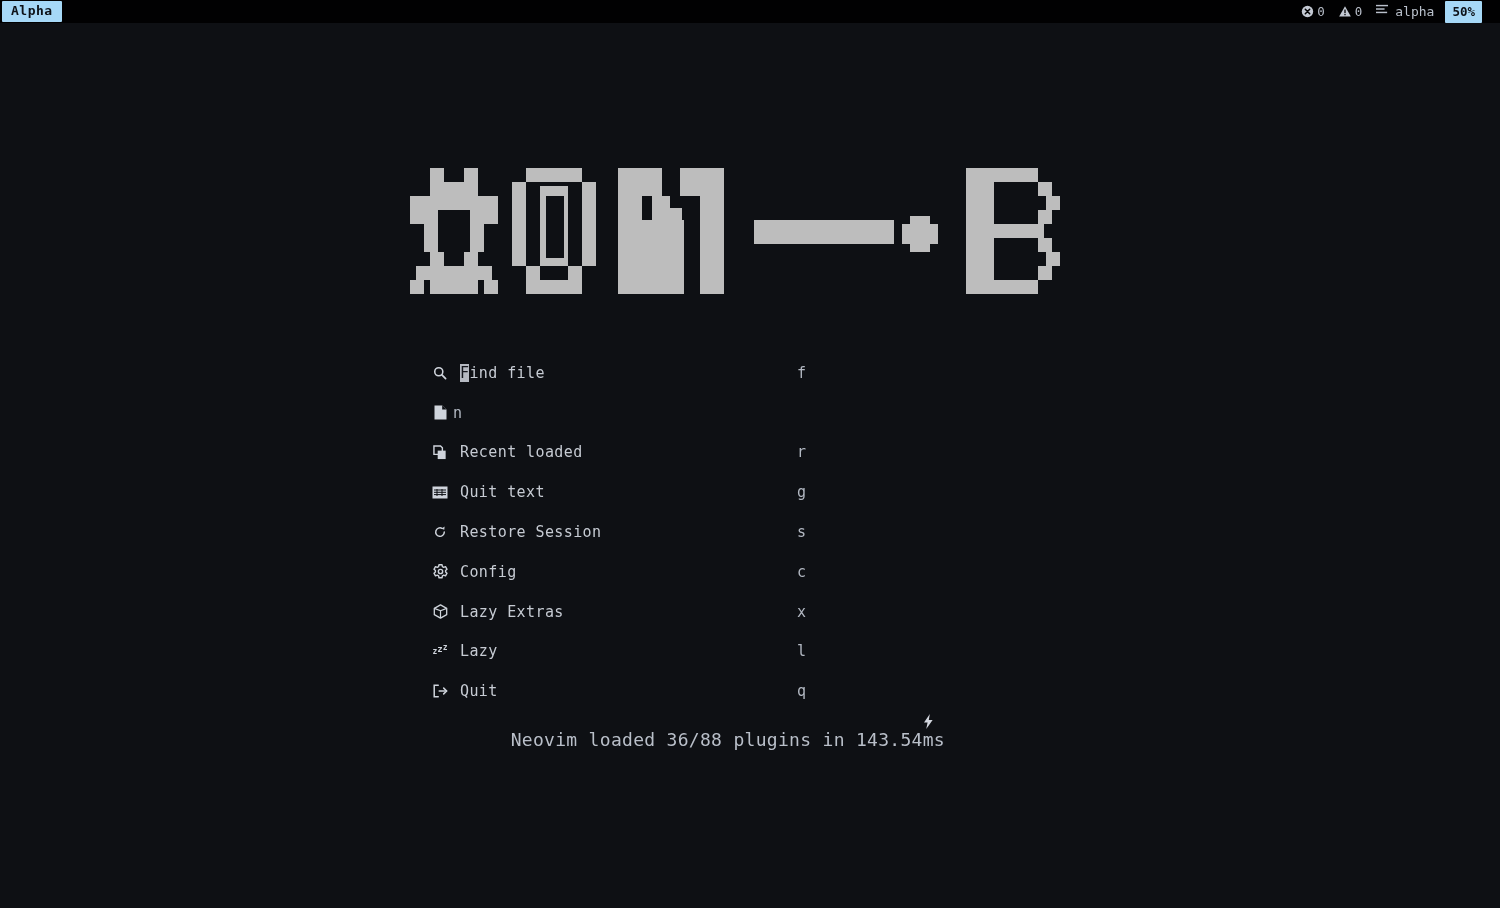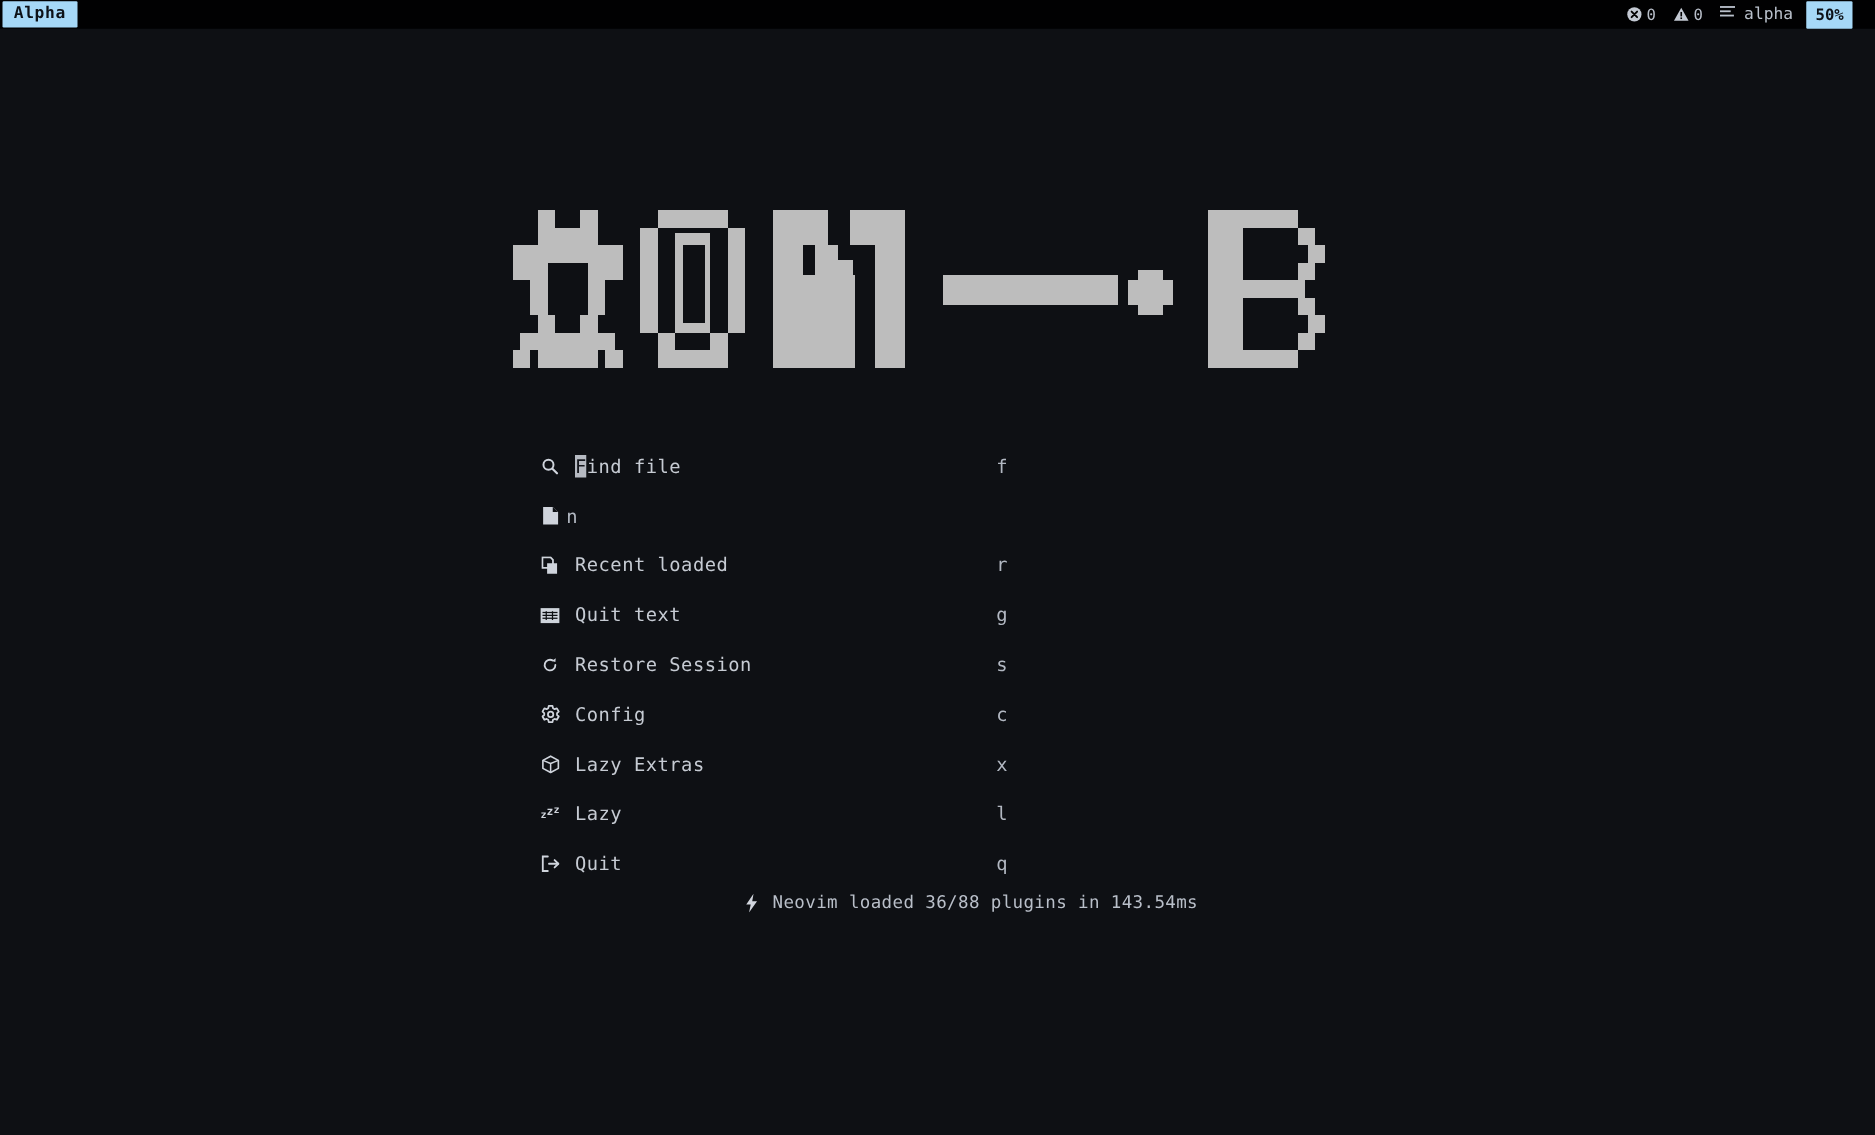--- a/index.html
+++ b/index.html
@@ -156,24 +156,25 @@
     width: 1500px;
     display: flex;
     justify-content: center;
   }
   .footer-inner {
     width: 390px;
     display: flex;
     align-items: flex-end;
     padding-left: 40px;
     box-sizing: border-box;
-    font-size: 14px;
+    font-size: 18px;
     color: #b9bfc9;
     letter-spacing: 0.3px;
     white-space: pre;
+    flex-direction: column;
   }
   .footer-icon {
     margin-right: 10px;
     display: flex;
     align-items: center;
     color: #d2d6de;
   }
 </style>
 </head>
 <body>

